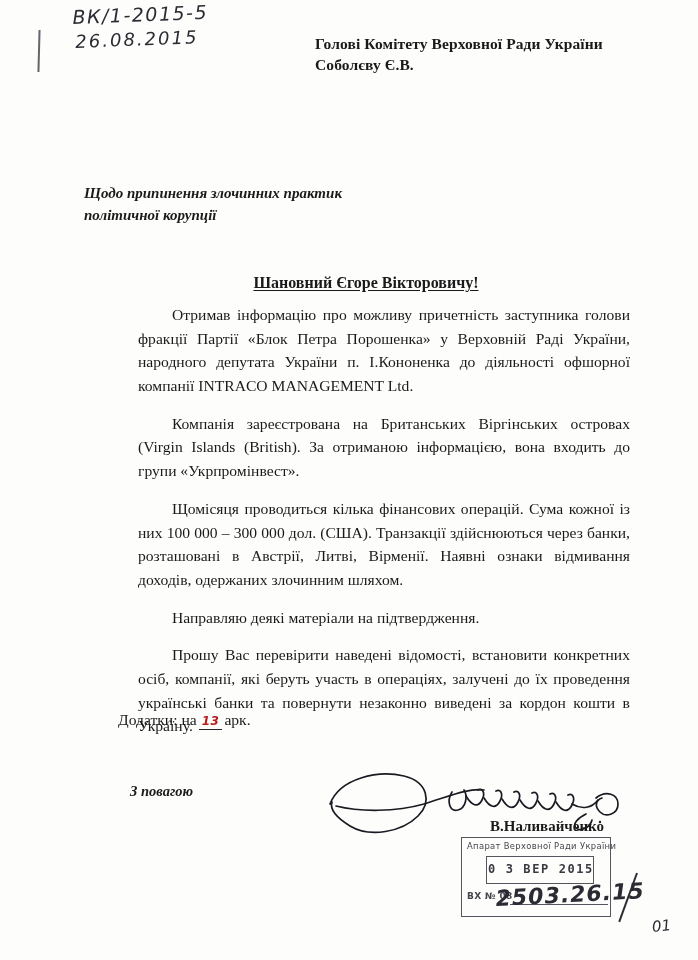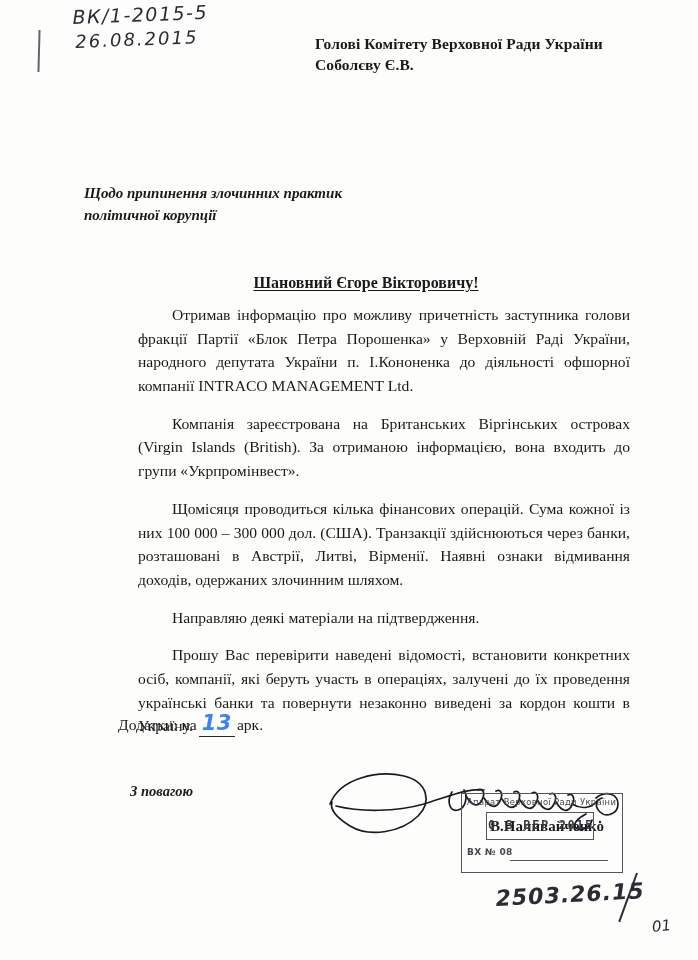--- a/index.html
+++ b/index.html
@@ -119,26 +119,26 @@
     position: absolute;
     left: 118px;
     top: 711px;
     font-size: 15.6px;
     white-space: nowrap;
   }
   .attachments .hw-count {
     font-family: "DejaVu Sans", sans-serif;
     font-style: italic;
     font-weight: bold;
-    font-size: 21px;
+    font-size: 12px;
     letter-spacing: .5px;
     border-bottom: 1.4px solid #26262c;
     padding: 0 3px 1px 3px;
     margin: 0 2px;
-    color: #3b82f6;
+    color: #b91c1c;
   }
 
   
   .closing {
     position: absolute;
     left: 118px;
     top: 783px;
     font-style: italic;
     font-weight: bold;
     font-size: 14.5px;
@@ -165,22 +165,22 @@
     font-weight: bold;
     font-size: 15px;
     white-space: nowrap;
     font-family: Liberation Serif, serif;
   }
 
   
   .stamp {
     position: absolute;
     left: 461px;
-    top: 793px;
-    width: 162px;
+    top: 837px;
+    width: 150px;
     height: 80px;
     border: 1.6px solid #55555d;
     background: rgba(255,255,255,0);
     box-sizing: border-box;
   }
   .stamp-title {
     position: absolute;
     left: 5px;
     top: 3px;
     font-family: "DejaVu Sans", sans-serif;

